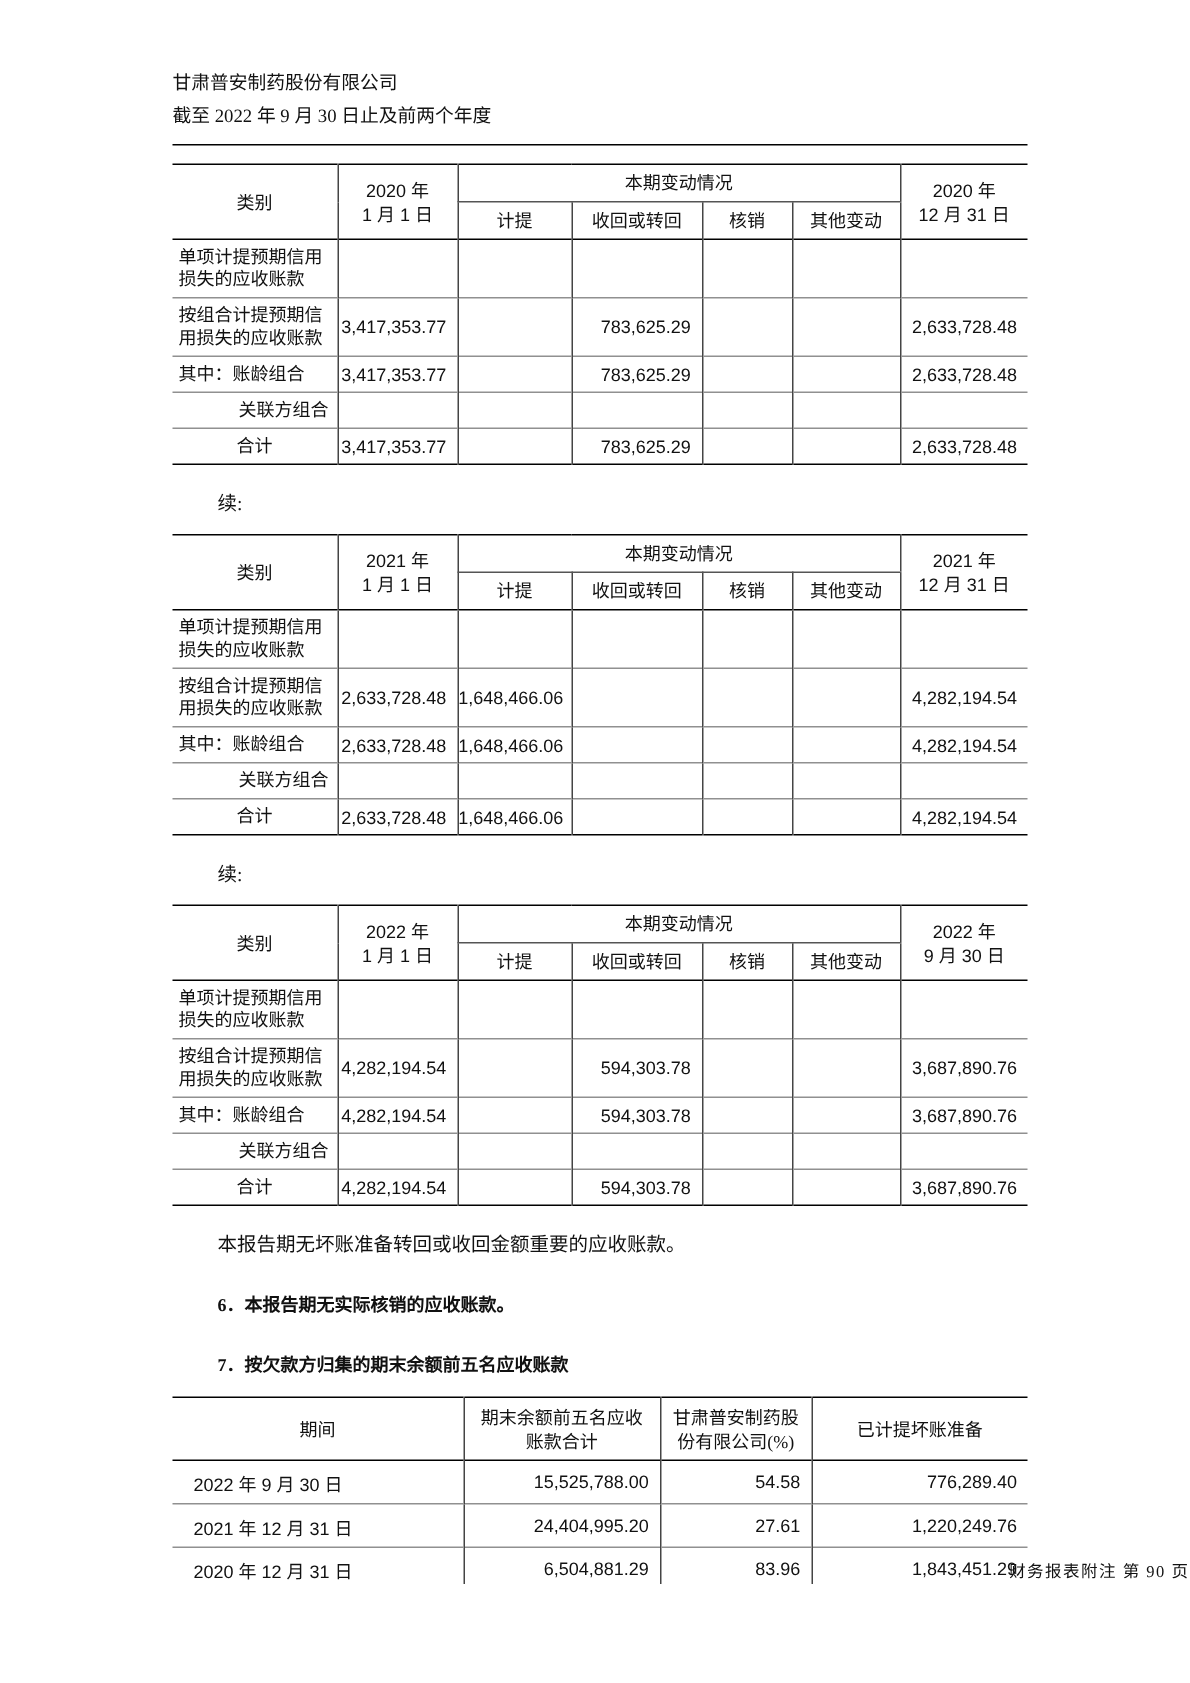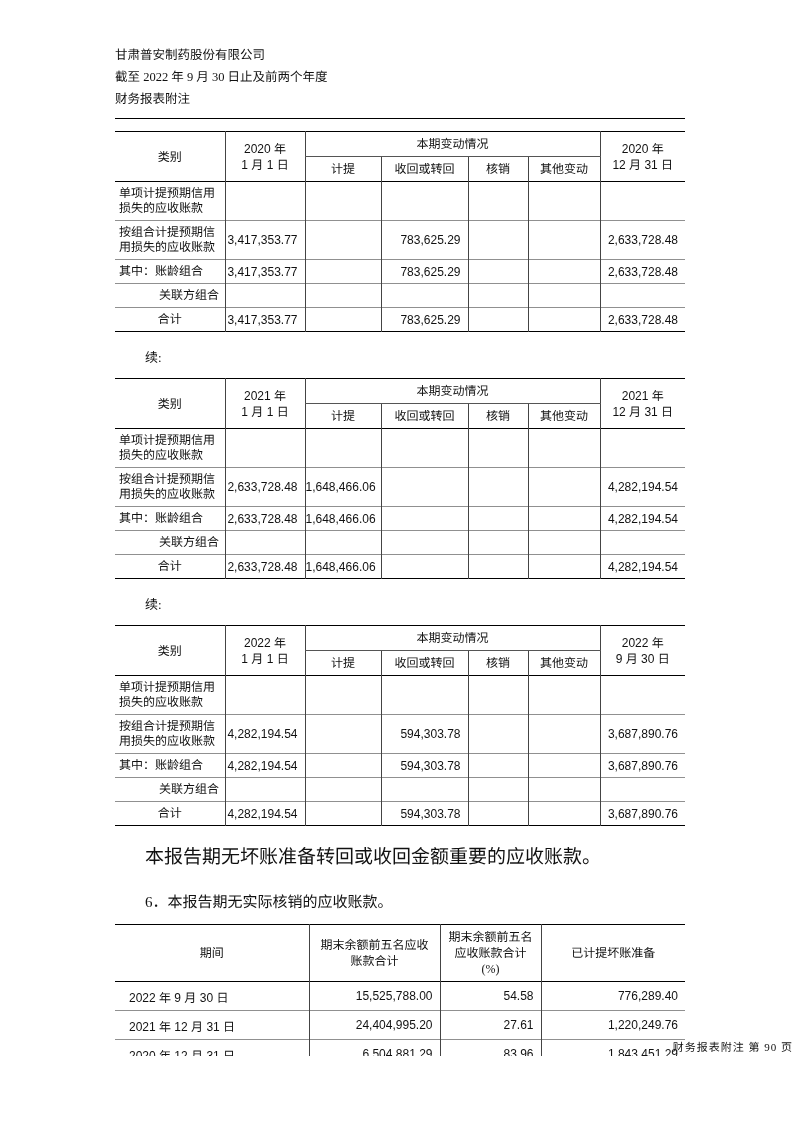--- a/index.html
+++ b/index.html
@@ -16,22 +16,22 @@
     padding: 44px 108px 0 115px;
     overflow: hidden;
   }
   
   .doc-header { font-size: 12.5px; line-height: 22px; }
   .hrule { border-top: 1.6px solid #000; margin-top: 8px; }
 
   
   .sec2-title { margin: 30px 0 0 30px; font-size: 13.5px; }
   .continued  { margin: 15px 0 9px 30px; font-size: 13px; }
-  .note-para  { margin: 15px 0 16px 30px; font-size: 19px; }
-  .bold-head  { margin: 22px 0 0 30px; font-size: 15px; font-weight: normal; }
+  .note-para  { margin: 15px 0 16px 30px; font-size: 13px; }
+  .bold-head  { margin: 22px 0 0 30px; font-size: 12px; font-weight: bold; }
 
   
   table {
     border-collapse: collapse;
     table-layout: fixed;
     width: 570px;
     font-size: 12px;
   }
   .mt { margin-top: 12px; }
   thead { border-bottom: 1.8px solid #000; }
@@ -66,21 +66,20 @@
   }
 </style>
 </head>
 <body>
 
 <div class="page">
 
   <div class="doc-header">
     <div>甘肃普安制药股份有限公司</div>
     <div>截至 2022 年 9 月 30 日止及前两个年度</div>
-    <div>财务报表附注</div>
     <div class="hrule"></div>
   </div>
 
 
   <table class="mt">
     <colgroup>
         <col style="width:110px">
         <col style="width:80px">
         <col style="width:76px">
         <col style="width:87px">
@@ -315,33 +314,34 @@
         <td class="num bl"></td>
         <td class="num bl"></td>
         <td class="num bl">3,687,890.76</td>
       </tr>
     </tbody>
   </table>
 
   <div class="note-para">本报告期无坏账准备转回或收回金额重要的应收账款。</div>
 
   <div class="bold-head">6．本报告期无实际核销的应收账款。</div>
+  <div class="bold-head">7．按欠款方归集的期末余额前五名应收账款</div>
 
   <table class="t5">
     <colgroup>
         <col style="width:194px">
         <col style="width:131px">
         <col style="width:101px">
         <col style="width:144px">
       </colgroup>
     <thead>
       <tr>
         <th>期间</th>
         <th class="bl">期末余额前五名应收账款合计</th>
-        <th class="bl pct">期末余额前五名应收账款合计(%)</th>
+        <th class="bl pct">甘肃普安制药股份有限公司(%)</th>
         <th class="bl">已计提坏账准备</th>
       </tr>
     </thead>
     <tbody>
       <tr>
         <td class="datecell">2022 年 9 月 30 日</td>
         <td class="num bl">15,525,788.00</td>
         <td class="num bl">54.58</td>
         <td class="num bl">776,289.40</td>
       </tr>

